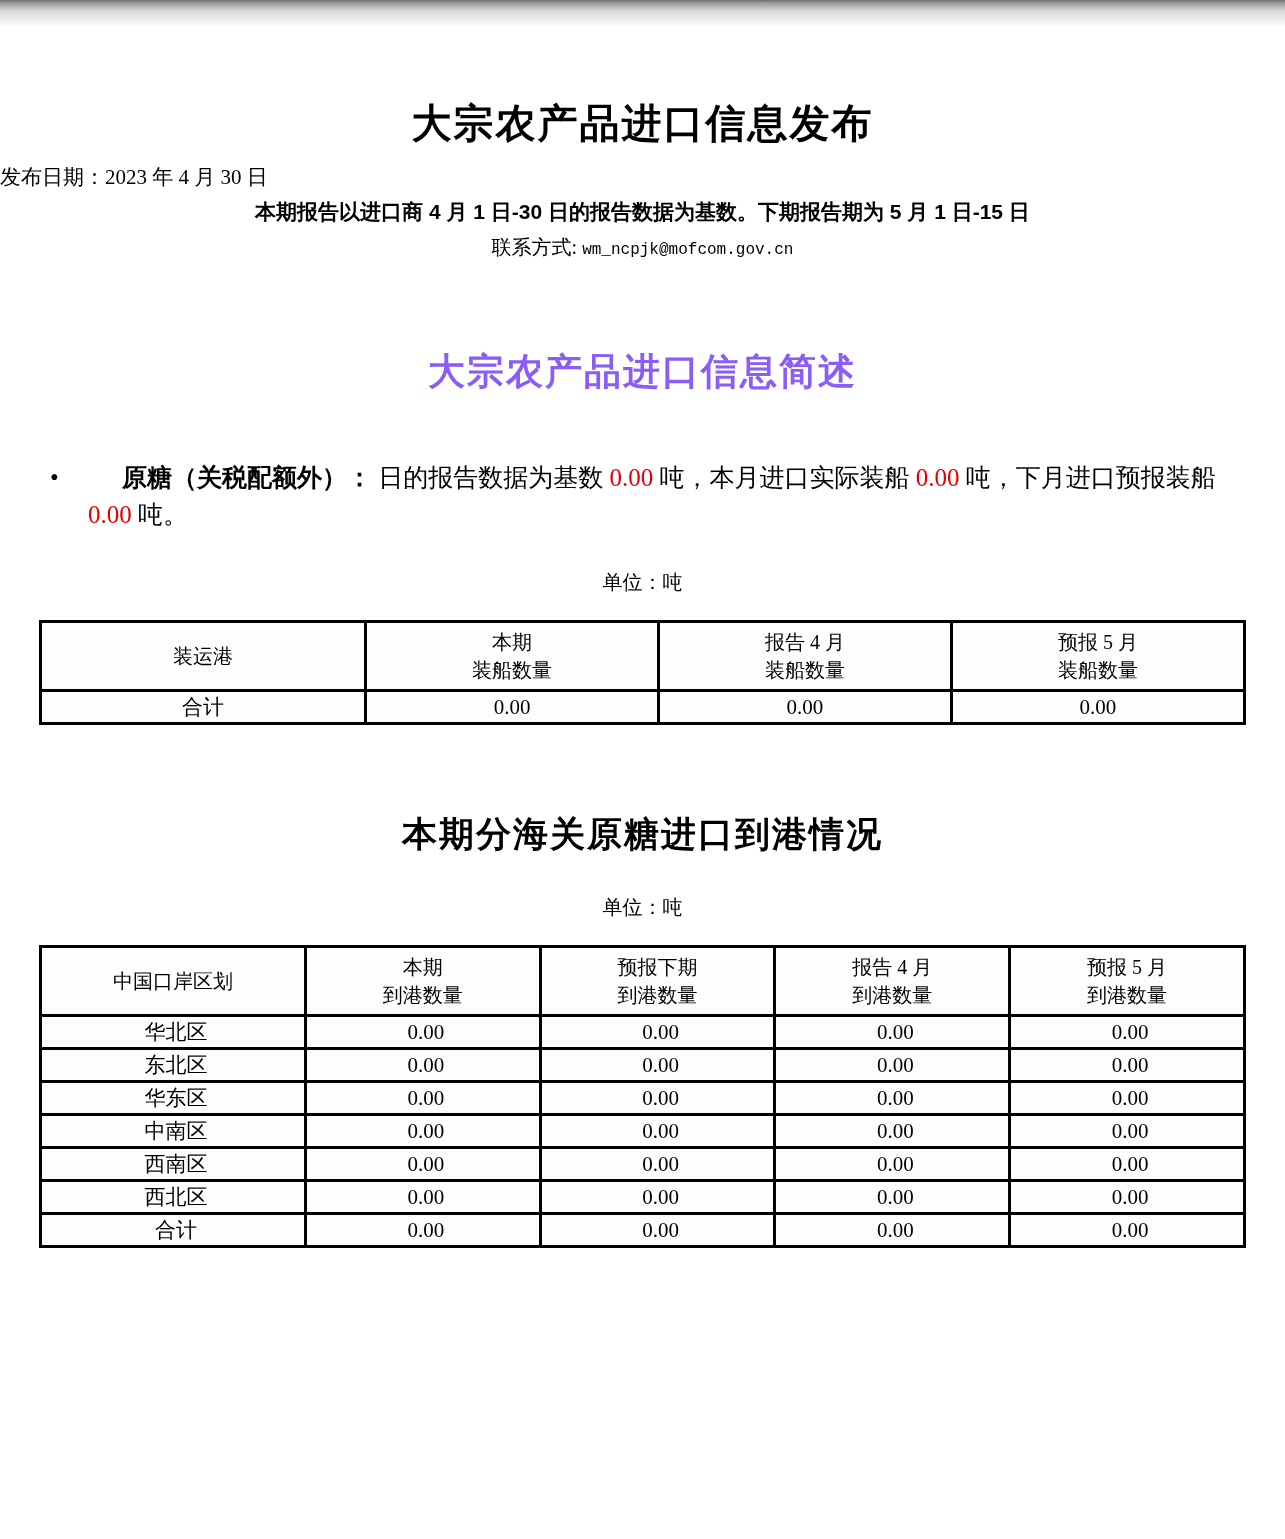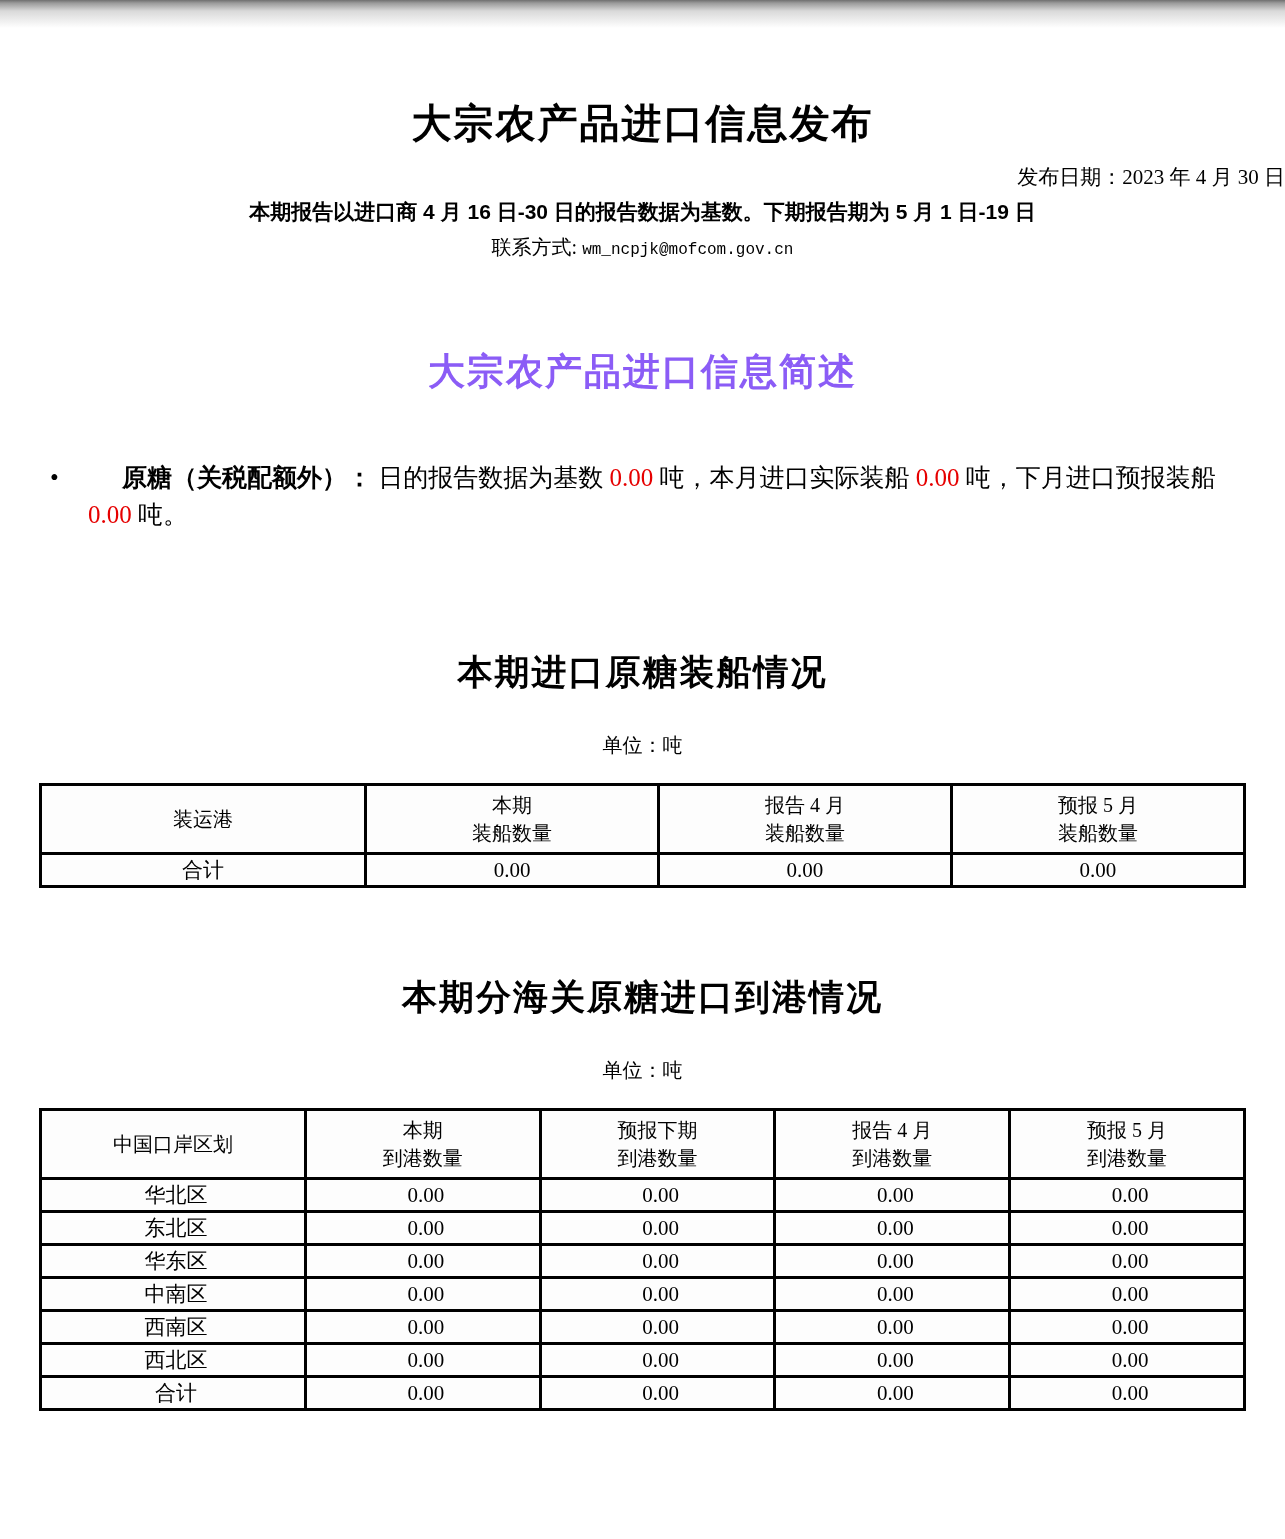--- a/index.html
+++ b/index.html
@@ -24,21 +24,21 @@
   }
   .doc-title {
     margin-top: 96px;
     text-align: center;
     font-size: 40px;
     font-weight: bold;
     letter-spacing: 2px;
   }
   .date-line {
     margin-top: 12px;
-    text-align: right;
+    text-align: left;
     font-size: 21px;
   }
   .period-line {
     margin-top: 7px;
     text-align: center;
     font-size: 21px;
     font-weight: bold;
     font-family: "Liberation Sans", "DejaVu Sans", sans-serif;
   }
   .contact-line {
@@ -108,38 +108,37 @@
 <body>
 
 <div class="page">
 
   <div class="top-edge"></div>
 
   <div class="doc-title">大宗农产品进口信息发布</div>
 
   <div class="date-line">发布日期：2023 年 4 月 30 日</div>
 
-  <div class="period-line">本期报告以进口商 4 月 16 日-30 日的报告数据为基数。下期报告期为 5 月 1 日-19 日</div>
+  <div class="period-line">本期报告以进口商 4 月 1 日-30 日的报告数据为基数。下期报告期为 5 月 1 日-15 日</div>
 
   <div class="contact-line">
     <span>联系方式: </span><span class="email">wm_ncpjk@mofcom.gov.cn</span>
   </div>
 
   <div class="summary-heading">大宗农产品进口信息简述</div>
 
   <div class="bullet-block">
     <div class="bullet-row">
       <span class="bullet-marker">•</span>
       <div class="para">
         <span><span class="bold">原糖（关税配额外）： </span><span>日的报告数据为基数 </span><span class="red">0.00</span><span> 吨，本月进口实际装船 </span><span class="red">0.00</span><span> 吨，下月进口预报装船 </span><span class="red">0.00</span><span> 吨。</span></span>
       </div>
     </div>
   </div>
 
-  <div class="section-heading heading-ship">本期进口原糖装船情况</div>
 
   <div class="unit-label">单位：吨</div>
 
   <div class="table-wrap">
     <table class="dtable t1">
         <colgroup>
           <col style="width: 27%;">
           <col style="width: 24.33%;">
           <col style="width: 24.33%;">
           <col style="width: 24.34%;">

